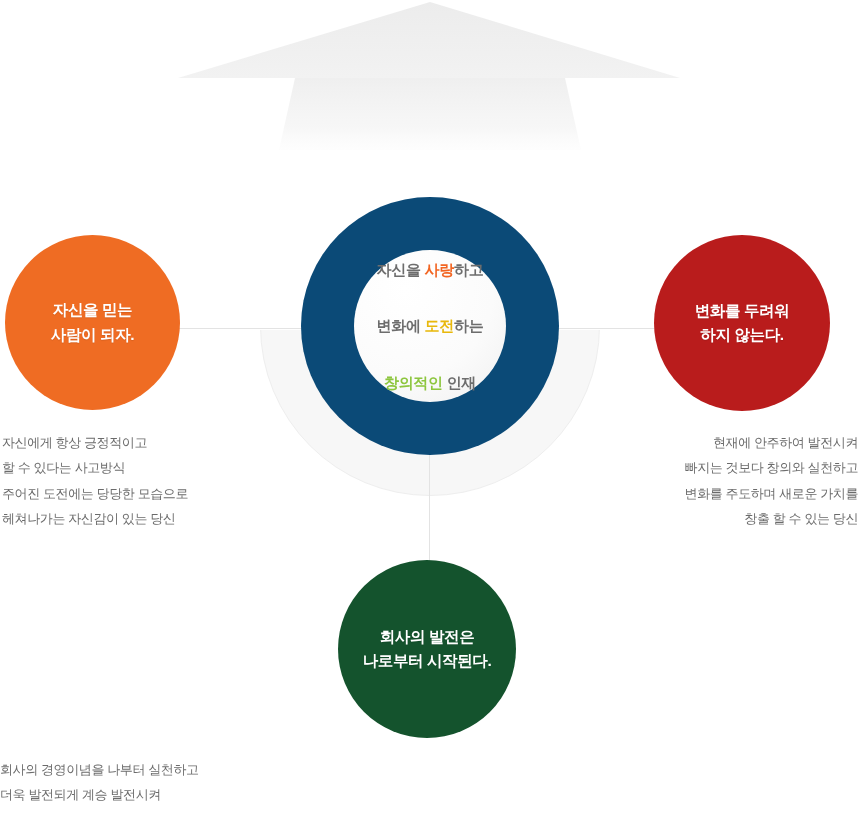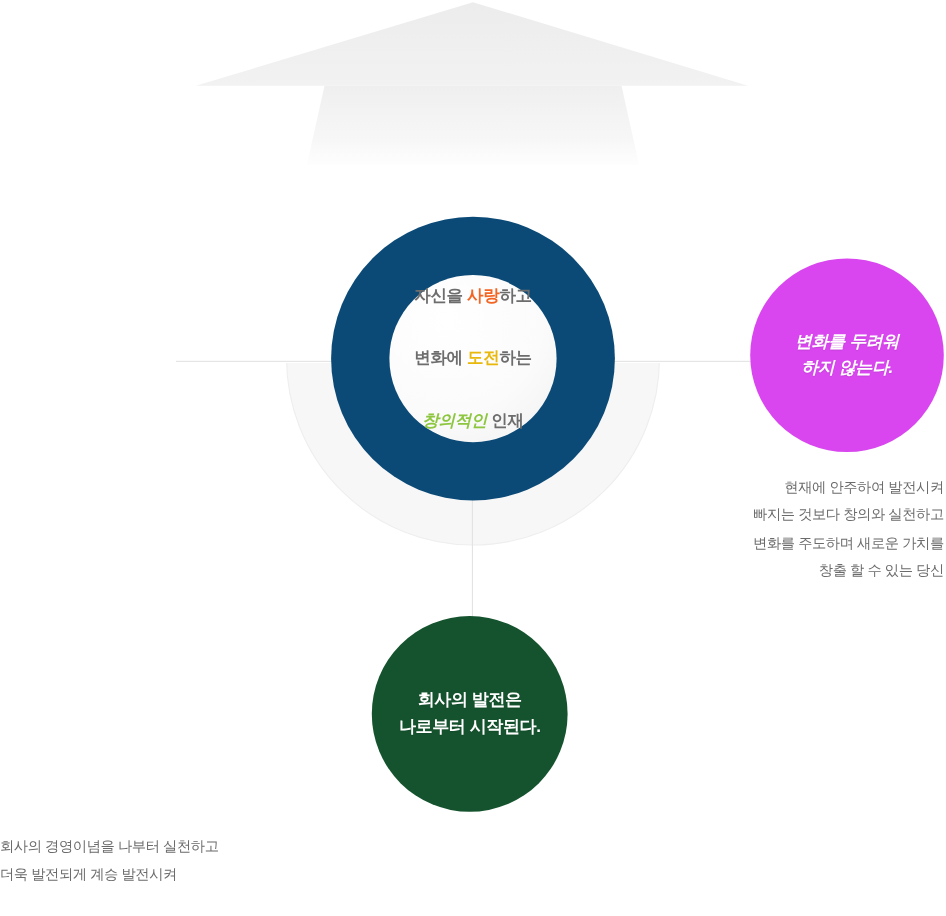--- a/index.html
+++ b/index.html
@@ -97,21 +97,21 @@
   }
   .hub-line {
     font-size: 15px;
     font-weight: 700;
     color: #6d6d6d;
     white-space: nowrap;
     letter-spacing: -0.3px;
   }
   .hl-orange { color: #f26522; }
   .hl-yellow { color: #e8b80c; }
-  .hl-green  { color: #8dc63f; font-style: italic; }
+  .hl-green  { color: #8dc63f; }
 
   
   .bubble {
     position: absolute;
     border-radius: 50%;
     display: flex;
     flex-direction: column;
     align-items: center;
     justify-content: center;
     color: #ffffff;
@@ -123,24 +123,23 @@
     text-shadow: 0 1px 1px rgba(0,0,0,0.10);
   }
   .bubble span { white-space: nowrap; display: block; }
 
   .bubble-left {
     left: 5px;  top: 235px;
     width: 175px; height: 175px;
     background: #ef6c23;
   }
   .bubble-right {
-    left: 682px; top: 235px;
+    left: 654px; top: 235px;
     width: 176px; height: 176px;
-    background: #d946ef;
-    font-style: italic;
+    background: #b91c1c;
   }
   .bubble-bottom {
     left: 338px; top: 560px;
     width: 178px; height: 178px;
     background: #14532d;
   }
 
   
   .desc {
     position: absolute;
@@ -187,20 +186,30 @@
   <div class="connector-v"></div>
 
   <div class="hub">
     <div class="hub-inner">
       <div class="hub-line"><span>자신을 </span><span class="hl-orange">사랑</span><span>하고</span></div>
       <div class="hub-line"><span>변화에 </span><span class="hl-yellow">도전</span><span>하는</span></div>
       <div class="hub-line"><span class="hl-green">창의적인</span><span> 인재</span></div>
     </div>
   </div>
 
+  <div class="bubble bubble-left">
+    <span>자신을 믿는</span>
+    <span>사람이 되자.</span>
+  </div>
+  <div class="desc desc-left">
+    <span>자신에게 항상 긍정적이고</span>
+    <span>할 수 있다는 사고방식</span>
+    <span>주어진 도전에는 당당한 모습으로</span>
+    <span>헤쳐나가는 자신감이 있는 당신</span>
+  </div>
 
   <div class="bubble bubble-right">
     <span>변화를 두려워</span>
     <span>하지 않는다.</span>
   </div>
   <div class="desc desc-right">
     <span>현재에 안주하여 발전시켜</span>
     <span>빠지는 것보다 창의와 실천하고</span>
     <span>변화를 주도하며 새로운 가치를</span>
     <span>창출 할 수 있는 당신</span>

